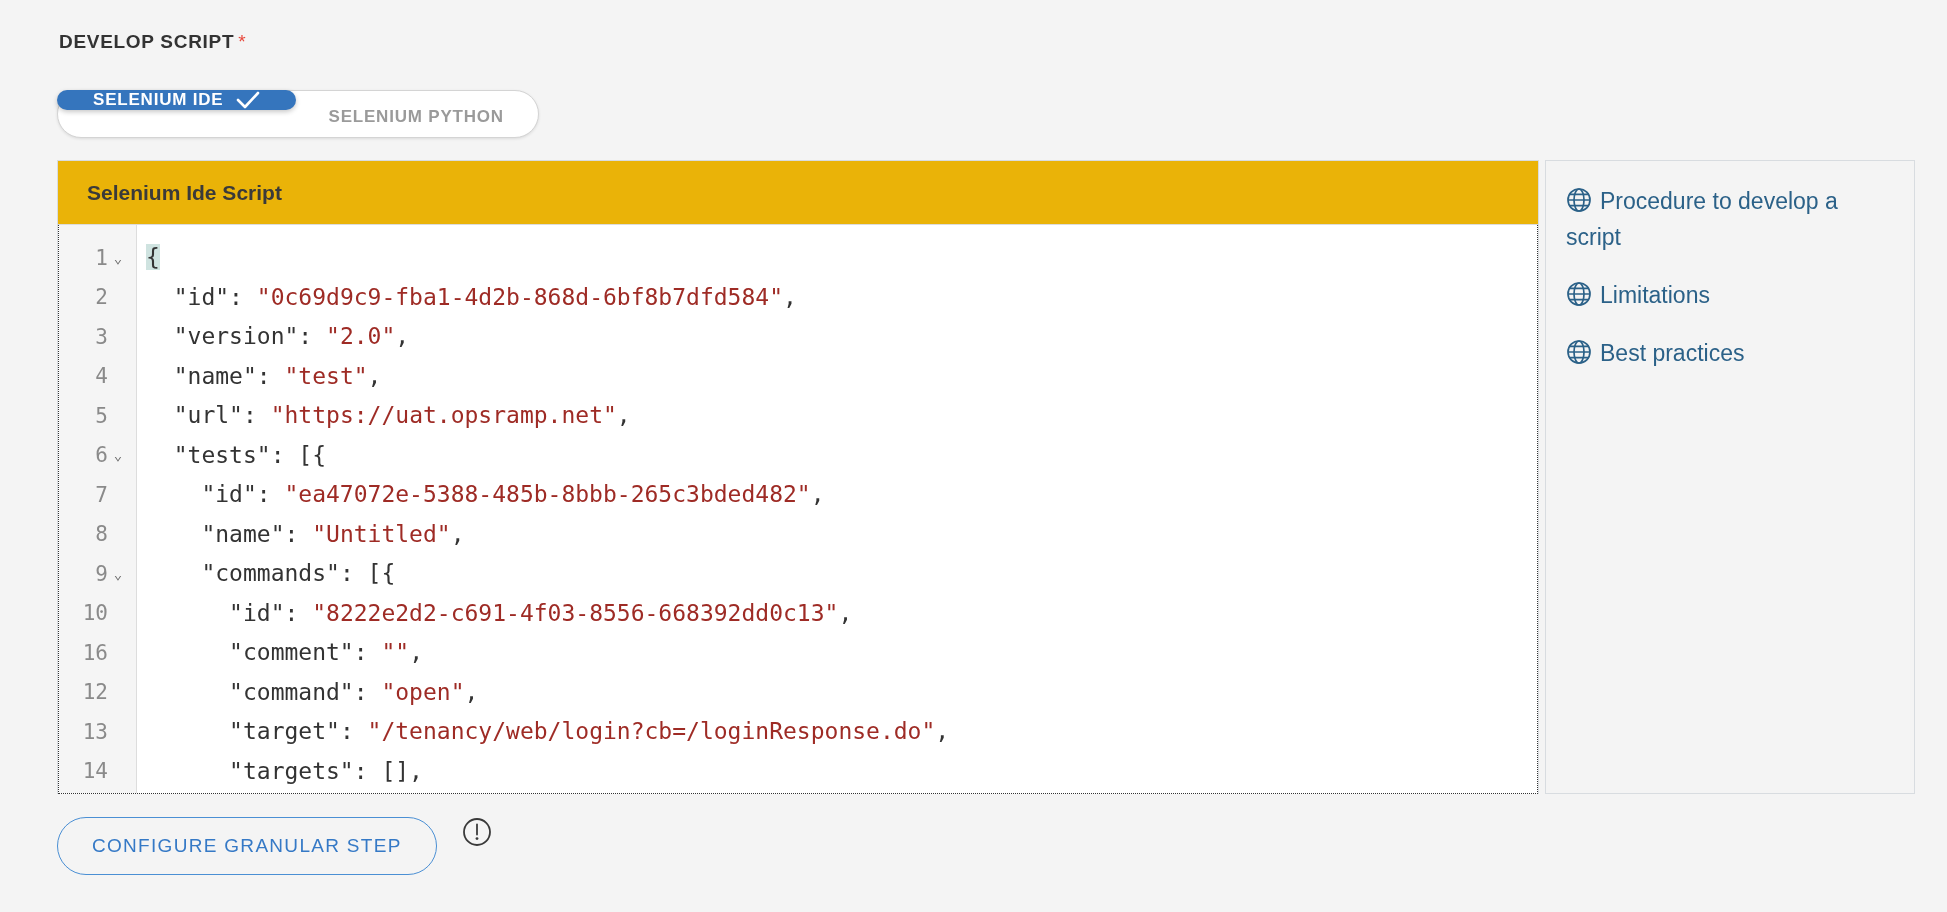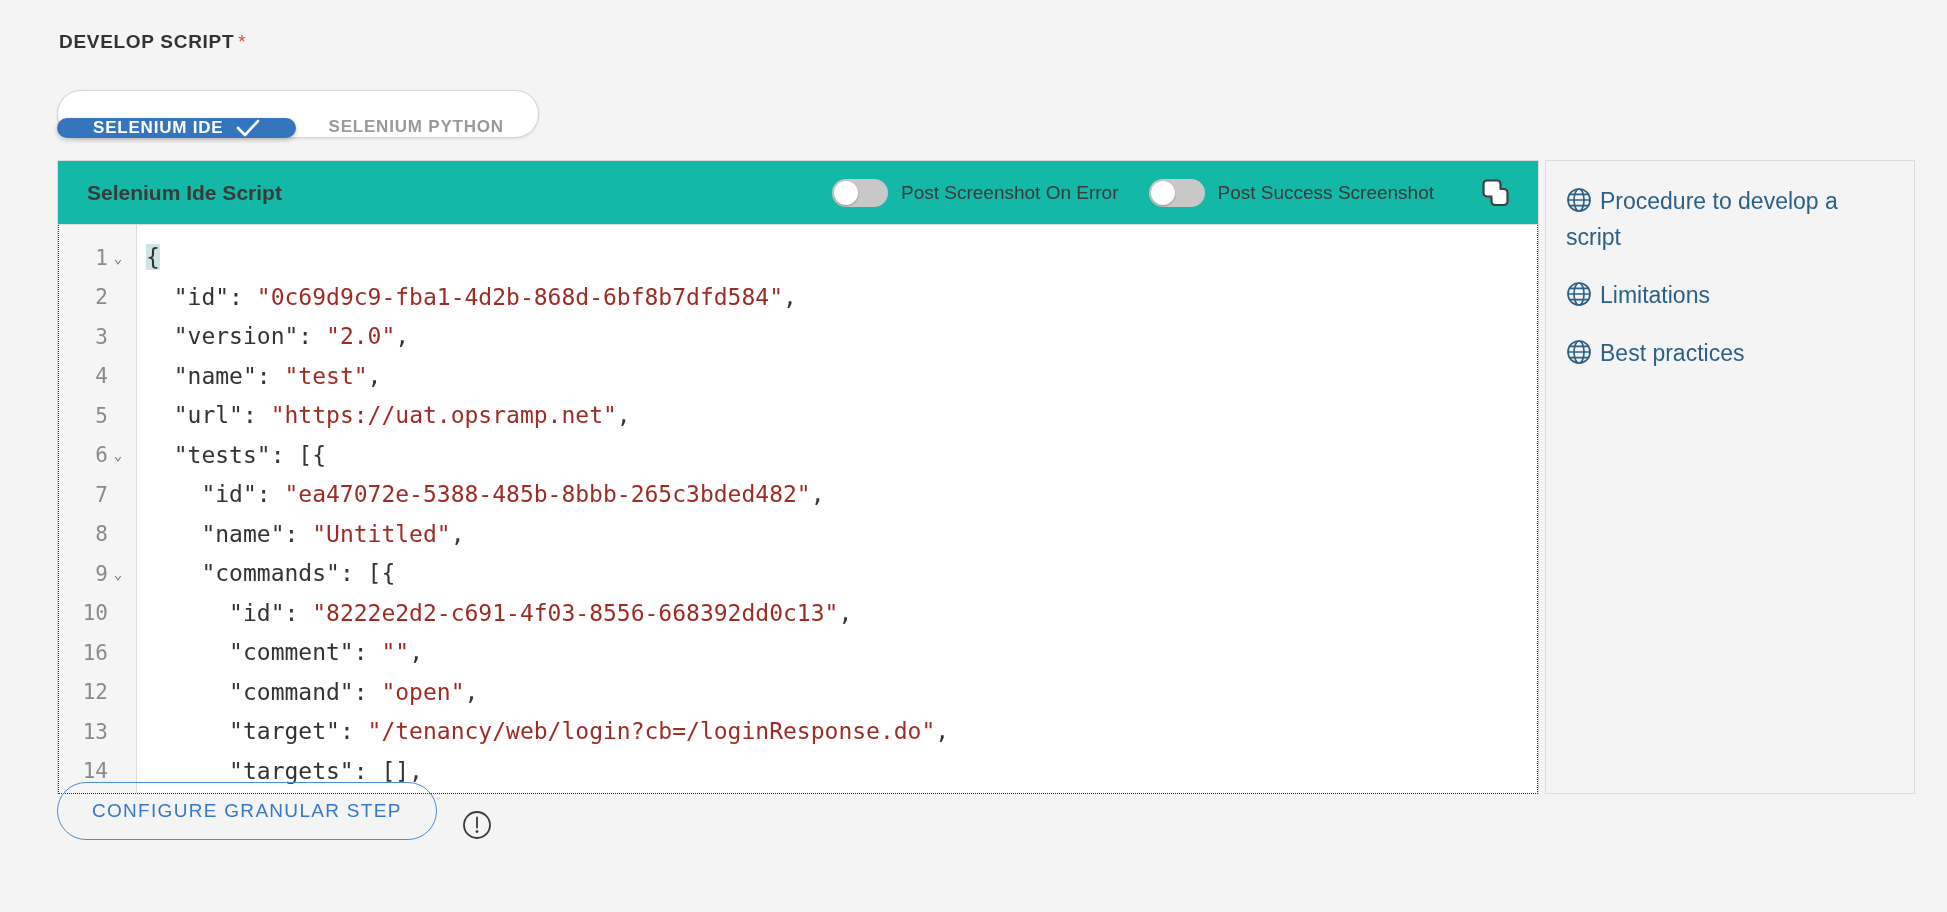--- a/index.html
+++ b/index.html
@@ -31,21 +31,21 @@
     font-weight: normal;
     margin-left: 4px;
   }
 
   
   .tab-group {
     position: absolute;
     left: 57px; top: 90px;
     height: 48px;
     display: flex;
-    align-items: flex-end;
+    align-items: flex-start;
     background: #ffffff;
     border: 1px solid #d4d4d4;
     border-radius: 24px;
     box-shadow: 0 1px 3px rgba(0,0,0,0.10);
   }
   .tab {
     display: flex;
     align-items: center;
     justify-content: center;
     gap: 12px;
@@ -73,21 +73,21 @@
   .editor-card {
     position: absolute;
     left: 57px; top: 160px;
     width: 1482px; height: 634px;
     background: #ffffff;
     border: 1px solid #d8dce0;
   }
   .editor-header {
     position: relative;
     height: 64px;
-    background: #14b8a6;
+    background: #eab308;
     border-bottom: 1px solid #dcdcdc;
     display: flex;
     align-items: center;
   }
   .editor-title {
     margin-left: 29px;
     font-size: 21px;
     font-weight: bold;
     color: #3a3a3a;
     white-space: nowrap;
@@ -207,23 +207,23 @@
     line-height: 36px;
     text-decoration: none;
     cursor: pointer;
     margin-bottom: 22px;
   }
   .help-link .globe { margin-right: 8px; vertical-align: -4px; }
 
   
   .footer {
     position: absolute;
-    left: 57px; top: 782px;
-    display: flex;
-    align-items: flex-end;
+    left: 57px; top: 817px;
+    display: flex;
+    align-items: flex-start;
     gap: 25px;
   }
   .granular-btn {
     height: 58px;
     padding: 0 34px;
     display: flex;
     align-items: center;
     justify-content: center;
     border: 1px solid #4a8fd4;
     border-radius: 29px;
@@ -259,44 +259,20 @@
     <div class="tab">
       <span>SELENIUM PYTHON</span>
     </div>
   </div>
 
   <div class="editor-card">
 
     <div class="editor-header">
       <div class="editor-title">Selenium Ide Script</div>
 
-      <div class="header-controls">
-
-        <div class="switch-wrap">
-          <span class="switch">
-            <span class="knob"></span>
-          </span>
-          <span class="switch-label">Post Screenshot On Error</span>
-        </div>
-
-        <div class="switch-wrap">
-          <span class="switch">
-            <span class="knob"></span>
-          </span>
-          <span class="switch-label">Post Success Screenshot</span>
-        </div>
-
-        <div class="copy-btn">
-          <svg width="34" height="34" viewBox="0 0 34 34" fill="none" aria-hidden="true">
-            <rect x="4.5" y="4.5" width="17" height="16" rx="3.5" stroke="#3f3f3f" stroke-width="2.2" fill="#ffffff"></rect>
-            <path d="M12.5 20.5 v5 a3.5 3.5 0 0 0 3.5 3.5 h9 a3.5 3.5 0 0 0 3.5 -3.5 v-9 a3.5 3.5 0 0 0 -3.5 -3.5 h-4" stroke="#3f3f3f" stroke-width="2.2" fill="#ffffff"></path>
-          </svg>
-        </div>
-
-      </div>
     </div>
 
     <div class="code-area">
       <div class="gutter">
           <div class="gutter-row">
             <span class="num">1</span>
             <span class="fold">⌄</span>
           </div>
           <div class="gutter-row">
             <span class="num">2</span>

